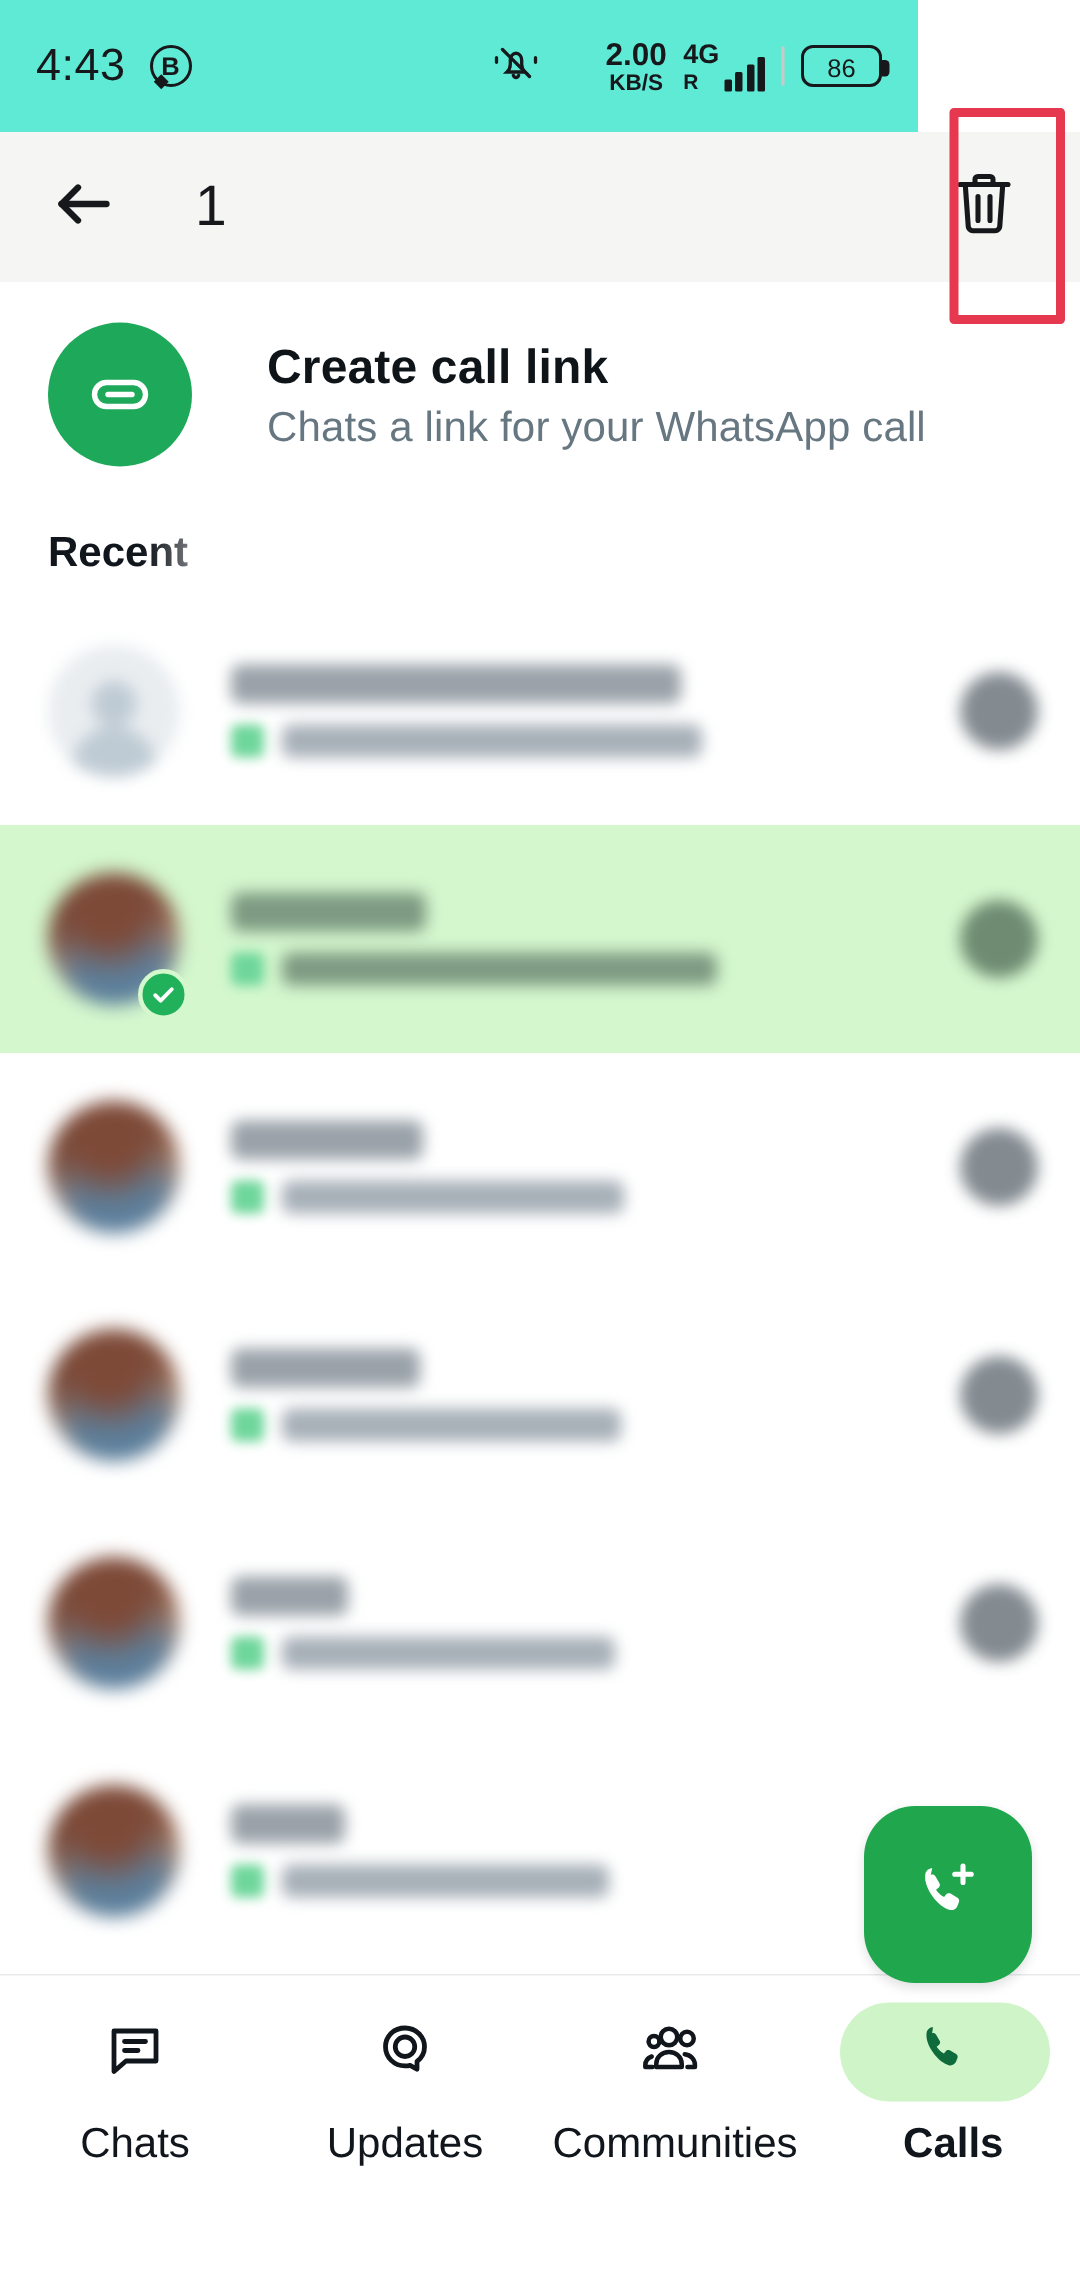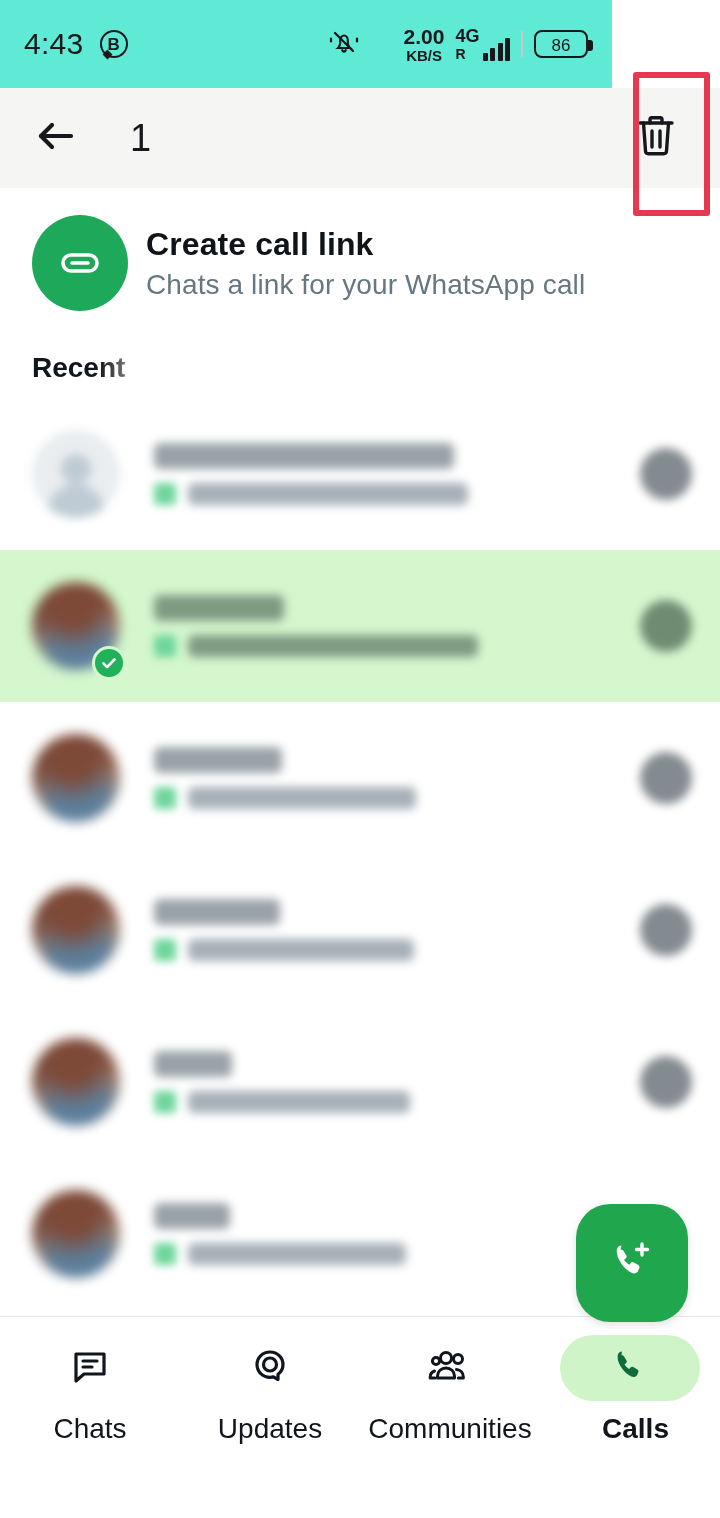--- a/index.html
+++ b/index.html
@@ -78,21 +78,21 @@
   }
 
   
   .content{ position:absolute; left:0; top:188px; width:720px; bottom:168px; background:#fff;}
 
   .calllink{ display:flex; align-items:center; height:150px; padding-left:32px; cursor:pointer;}
   .calllink-circle{
     width:96px;height:96px;border-radius:50%;background:#1EA95A;
     display:flex;align-items:center;justify-content:center;flex:none;
   }
-  .calllink-text{ margin-left:18px; display:flex; flex-direction:column; gap:6px;}
+  .calllink-text{ margin-left:50px; display:flex; flex-direction:column; gap:6px;}
   .calllink-title{ font-size:32px; font-weight:700; color:#0F1419; letter-spacing:.1px;}
   .calllink-sub{ font-size:28px; color:#667781; letter-spacing:.1px;}
 
   .section-head{
     position:relative; height:60px; padding-left:32px; display:flex; align-items:center;
   }
   .section-head .txt{ font-size:28px; font-weight:700; color:#11161C;}
   .blur-tail{
     position:absolute; left:100px; top:6px; width:120px; height:48px;
     background:linear-gradient(90deg, rgba(255,255,255,0) 0%, rgba(255,255,255,.55) 28%, #fff 62%);

